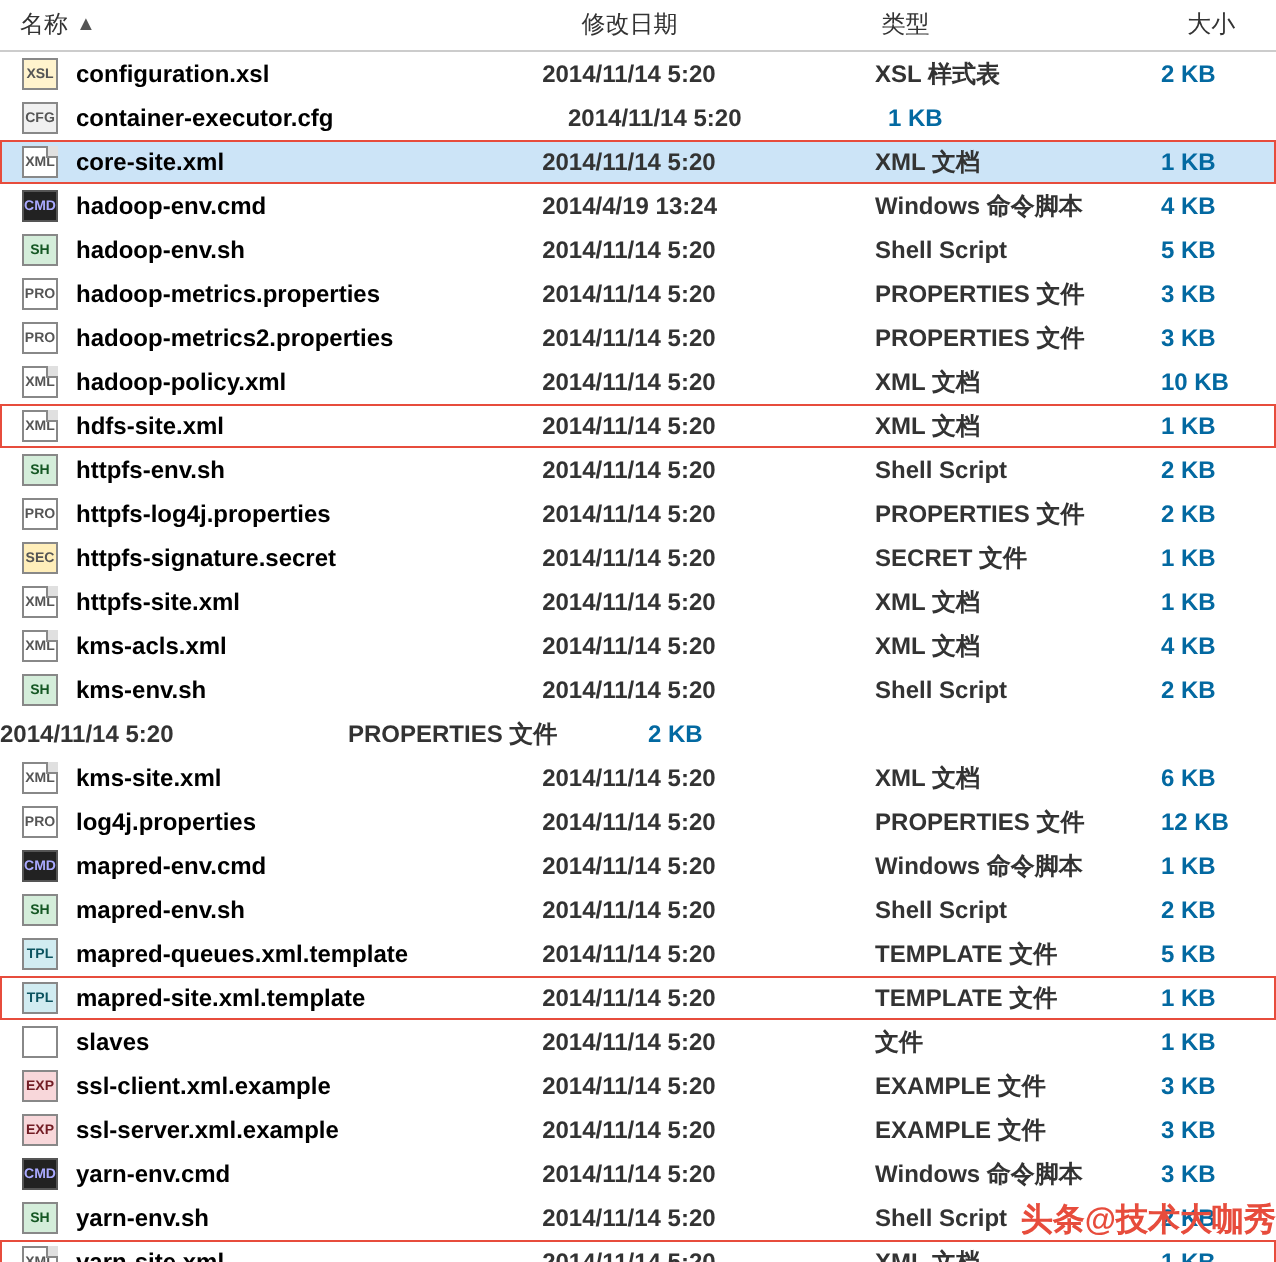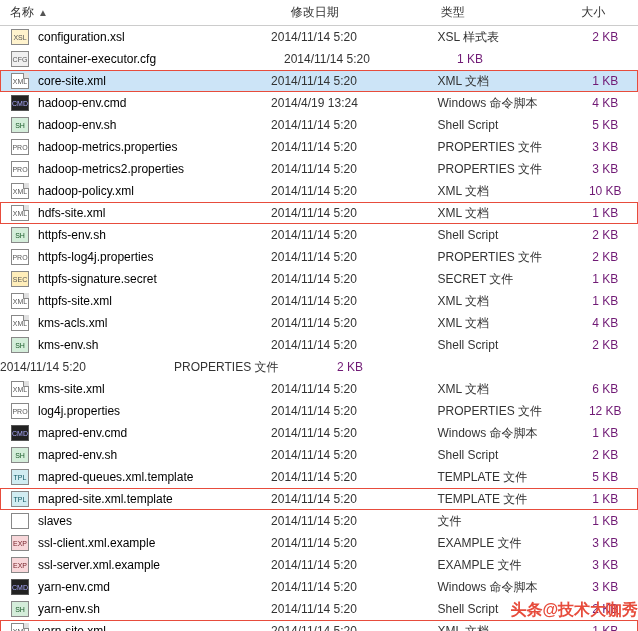--- a/index.html
+++ b/index.html
@@ -25,30 +25,31 @@
     }
     .col-name {
       width: 284px;
       padding-left: 10px;
       display: flex;
       align-items: center;
       gap: 4px;
     }
     .col-date { width: 160px; margin-left: 24px; }
     .col-type { width: 150px; }
-    .col-size { width: 60px; text-align: left; padding-right: 8px; }
+    .col-size { width: 60px; text-align: center; padding-right: 8px; }
     .sort-arrow {
       font-size: 10px;
       color: #555;
     }
     .file-row {
       display: flex;
       align-items: center;
       padding: 2px 0;
       min-height: 22px;
+      font-weight: bold;
     }
     .file-row.highlighted {
       outline: 1.5px solid #e74c3c;
       outline-offset: -1px;
     }
     .file-row.selected {
       background: #cce4f7;
     }
     .file-icon {
       width: 20px;
@@ -151,21 +152,21 @@
     }
     .file-name {
       flex: 1;
       white-space: nowrap;
       overflow: hidden;
       text-overflow: ellipsis;
       max-width: 210px;
     }
     .col-date-cell { width: 160px; color: #333; }
     .col-type-cell { width: 150px; color: #333; margin-left: 14px; }
-    .col-size-cell { width: 60px; text-align: center; padding-right: 8px; color: #701a75; }
+    .col-size-cell { width: 60px; text-align: left; padding-right: 8px; color: #0369a1; }
     .watermark {
       position: fixed;
       bottom: 10px;
       right: 0;
       font-size: 16px;
       color: #e74c3c;
       font-weight: bold;
     }
   </style>
 </head>

